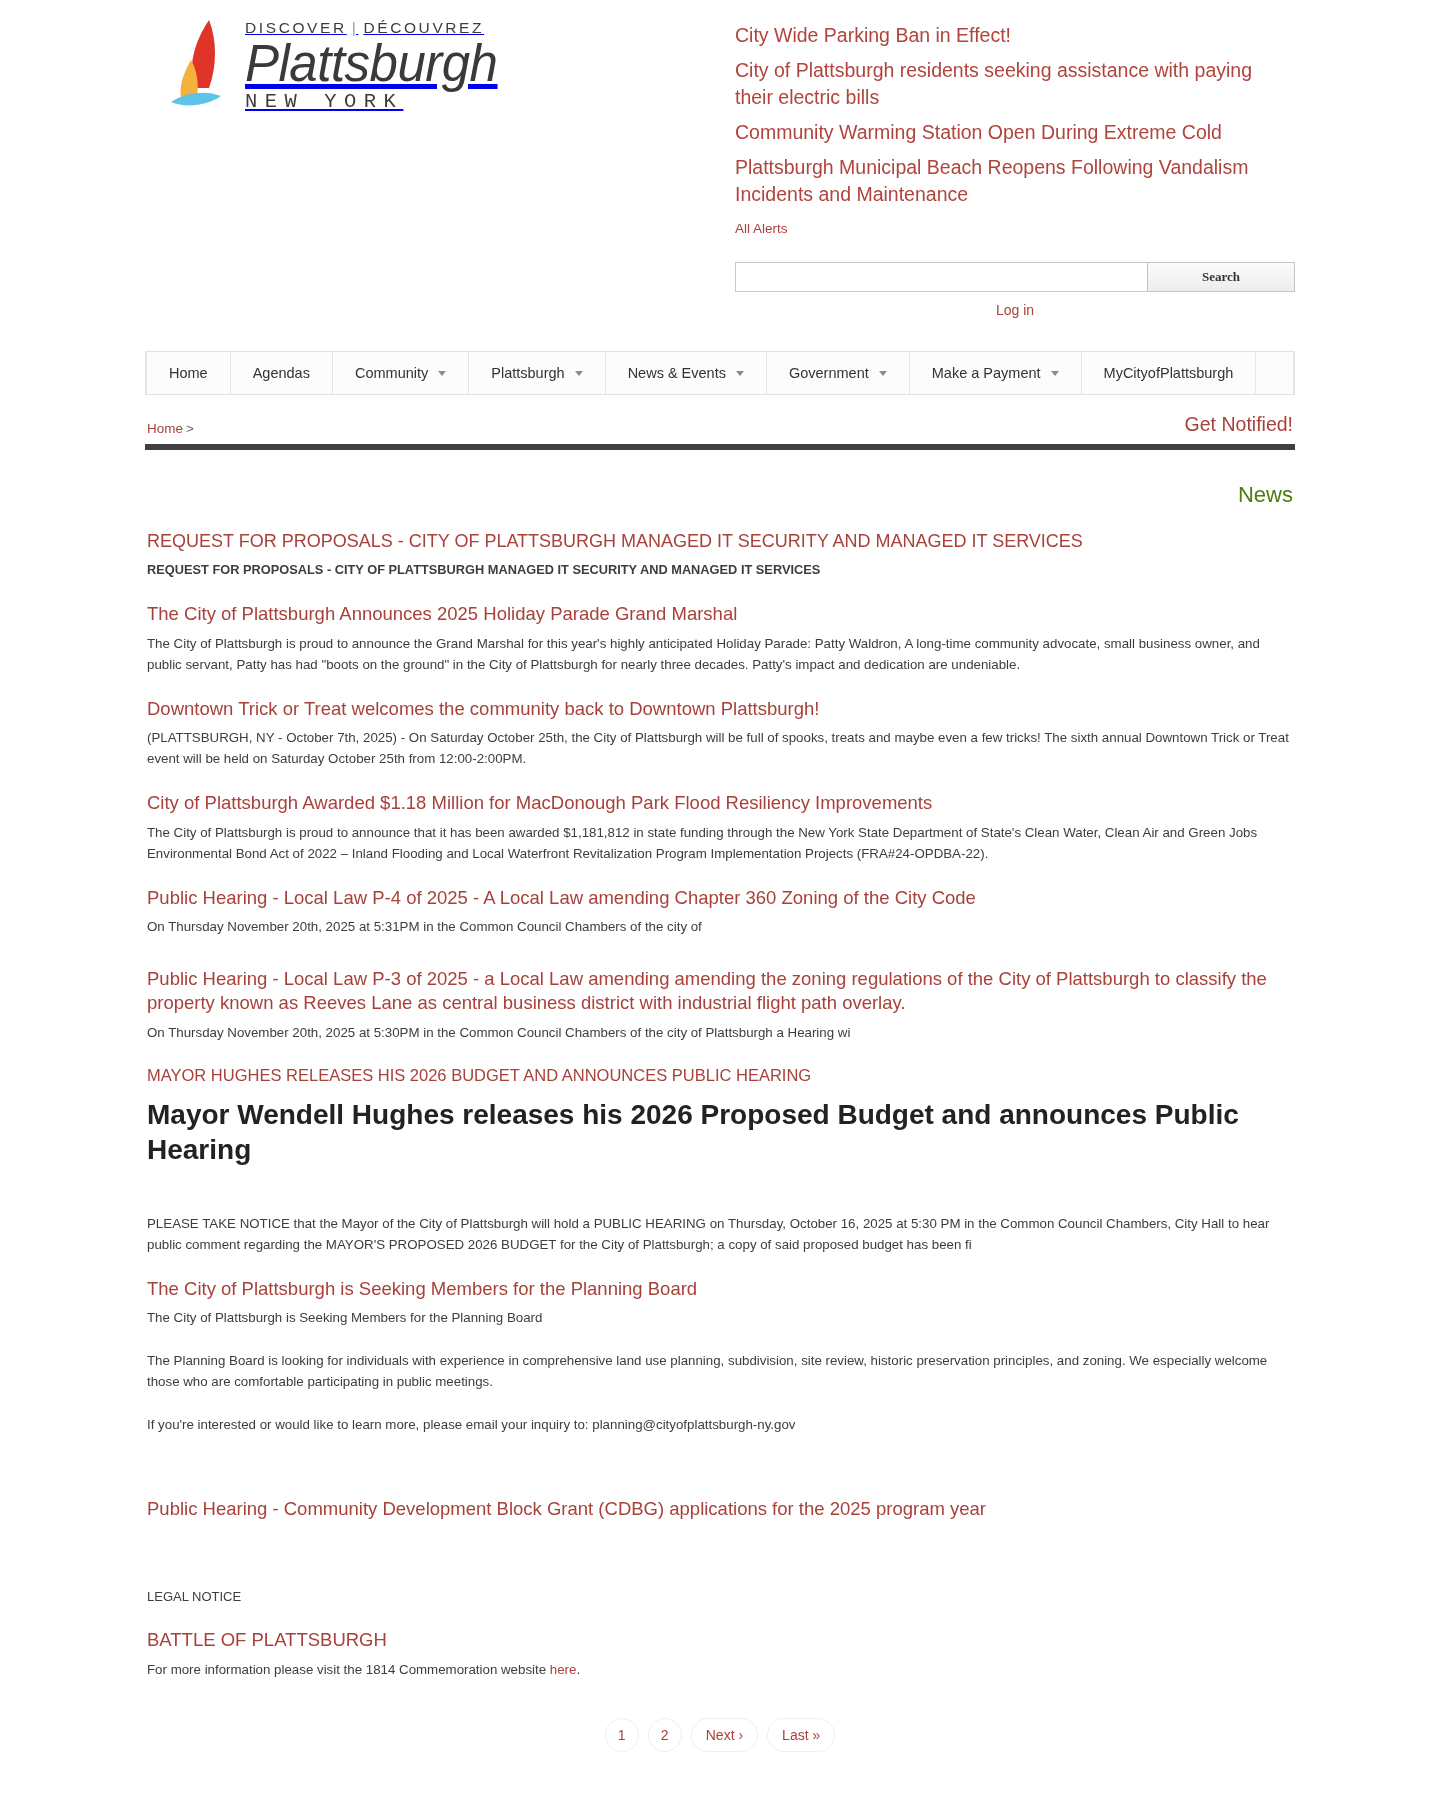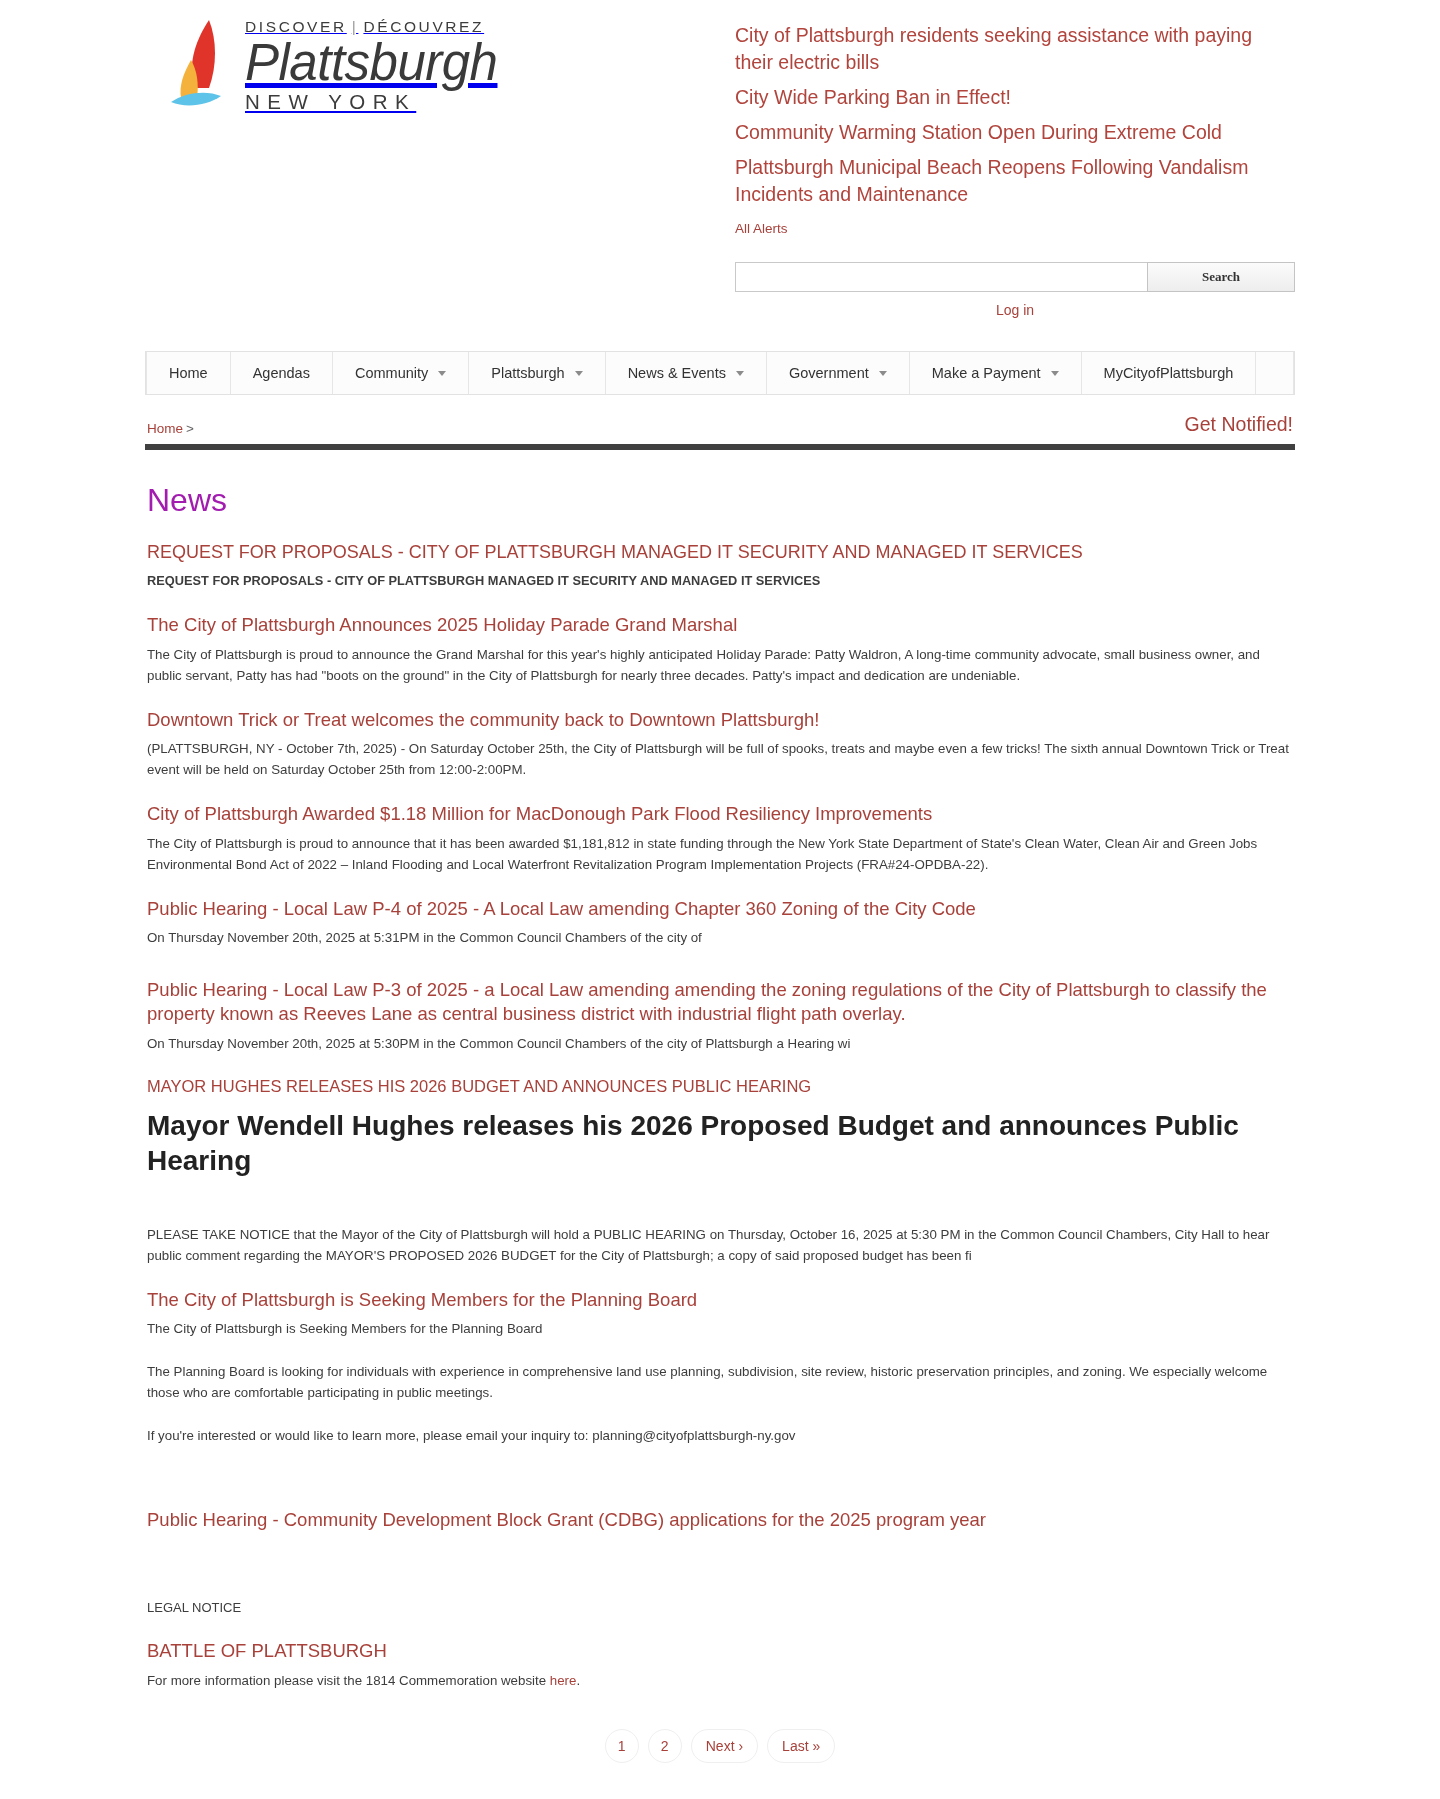--- a/index.html
+++ b/index.html
@@ -48,20 +48,21 @@
     font-weight: 400;
     letter-spacing: -0.5px;
     margin-top: 2px;
     font-style: italic;
   }
   .logo-state {
     font-size: 20.5px;
     letter-spacing: 7.5px;
     color: #3c3c3c;
     margin-top: 2px;
+    font-family: Liberation Mono, monospace;
   }
 
   .header-right {
     width: 560px;
     padding-top: 22px;
   }
   .alert-link {
     display: block;
     color: #b1443c;
     font-size: 19.5px;
@@ -159,24 +160,25 @@
   .crumb .sep { color: #666; padding-left: 3px; }
   .get-notified {
     color: #a8413a;
     font-size: 19.5px;
     text-decoration: none;
   }
 
   
   .main { width: 1150px; margin: 0 auto; padding: 0 2px; }
   .page-title {
-    font-size: 32px;
+    font-size: 22px;
     font-weight: 400;
-    color: #a21caf;
+    color: #4d7c0f;
     margin: 32px 0 22px 0;
+    text-align: right;
   }
   .news-item { margin-bottom: 6px; }
   .news-title {
     display: block;
     color: #a8413a;
     font-size: 18.5px;
     line-height: 1.32;
     text-decoration: none;
     margin: 0 0 6px 0;
     font-weight: 400;
@@ -252,22 +254,22 @@
         </span>
         <span class="logo-text">
           <span class="logo-discover"><span>DISCOVER</span><span class="divider">|</span><span>DÉCOUVREZ</span></span>
           <div class="logo-main">Plattsburgh</div>
           <div class="logo-state">NEW YORK</div>
         </span>
       </a>
     </div>
 
     <div class="header-right">
+      <a class="alert-link" href="#">City Wide Parking Ban in Effect!</a>
       <a class="alert-link" href="#">City of Plattsburgh residents seeking assistance with paying their electric bills</a>
-      <a class="alert-link" href="#">City Wide Parking Ban in Effect!</a>
       <a class="alert-link" href="#">Community Warming Station Open During Extreme Cold</a>
       <a class="alert-link" href="#">Plattsburgh Municipal Beach Reopens Following Vandalism Incidents and  Maintenance</a>
       <a class="all-alerts" href="#">All Alerts</a>
 
       <div class="search-row">
         <input class="search-input" type="text" placeholder="" style="">
         <button class="search-button">Search</button>
       </div>
       <div class="login-row">
         <a class="login-link" href="#">Log in</a>

